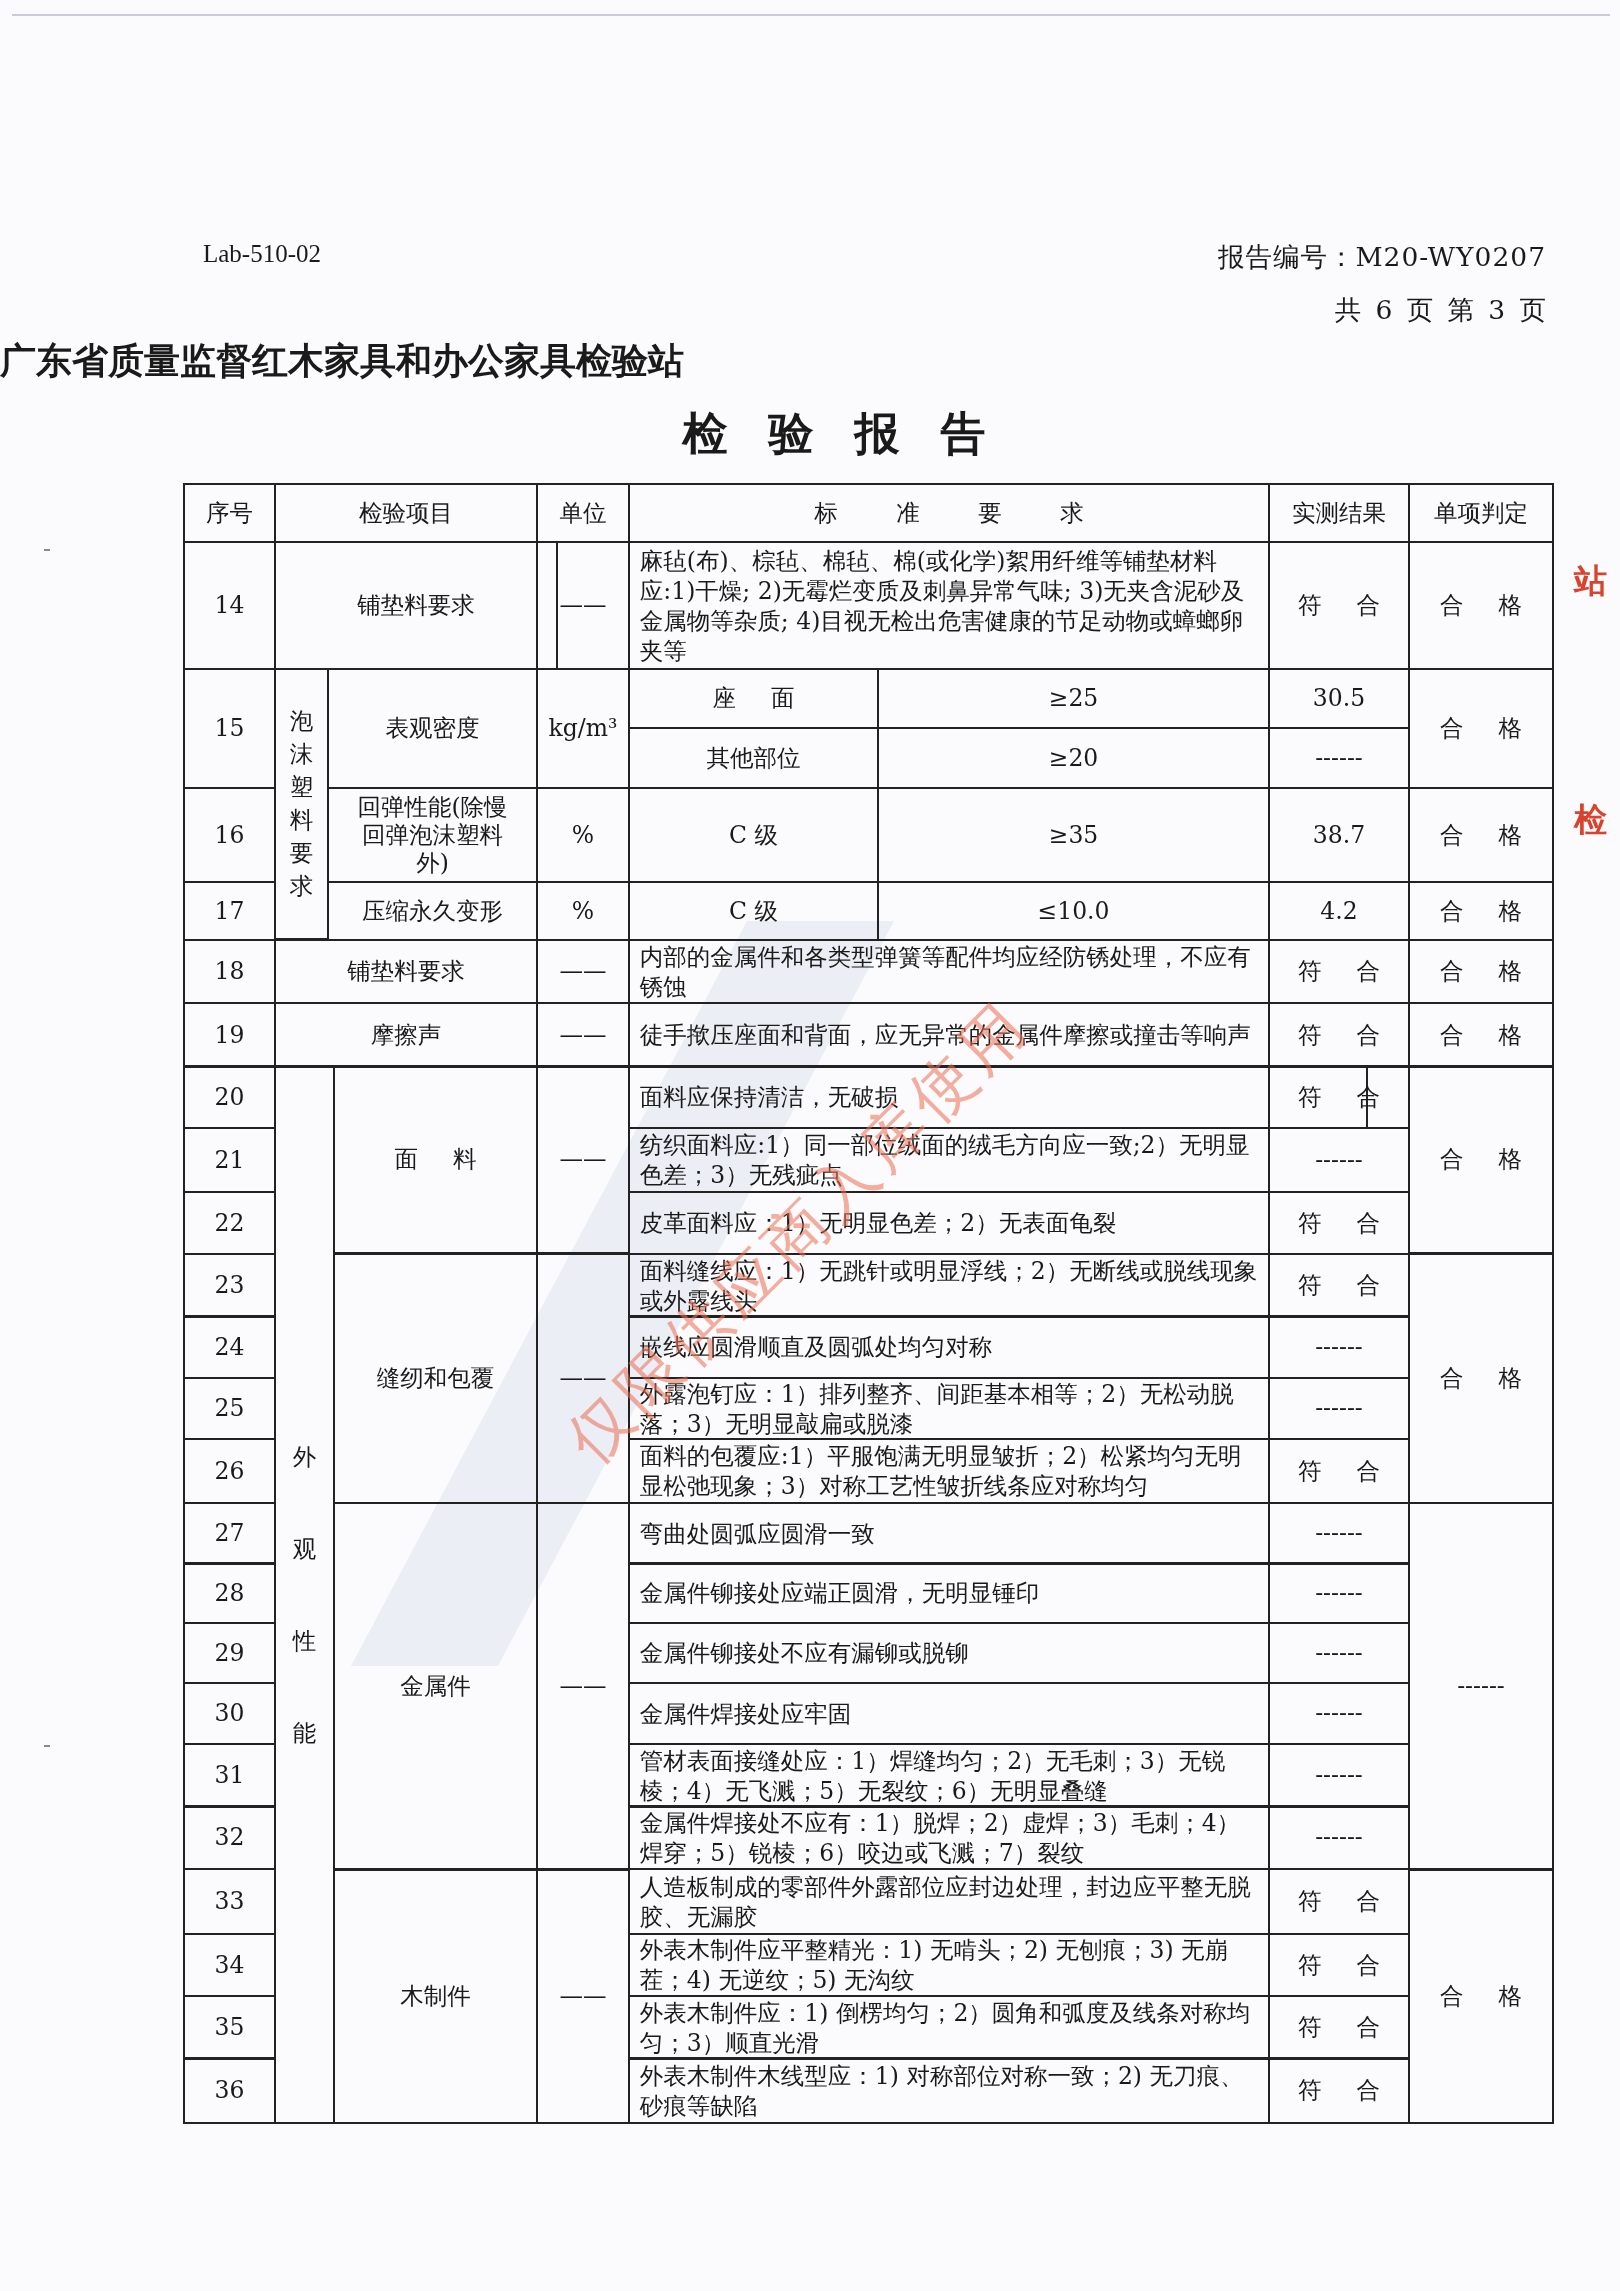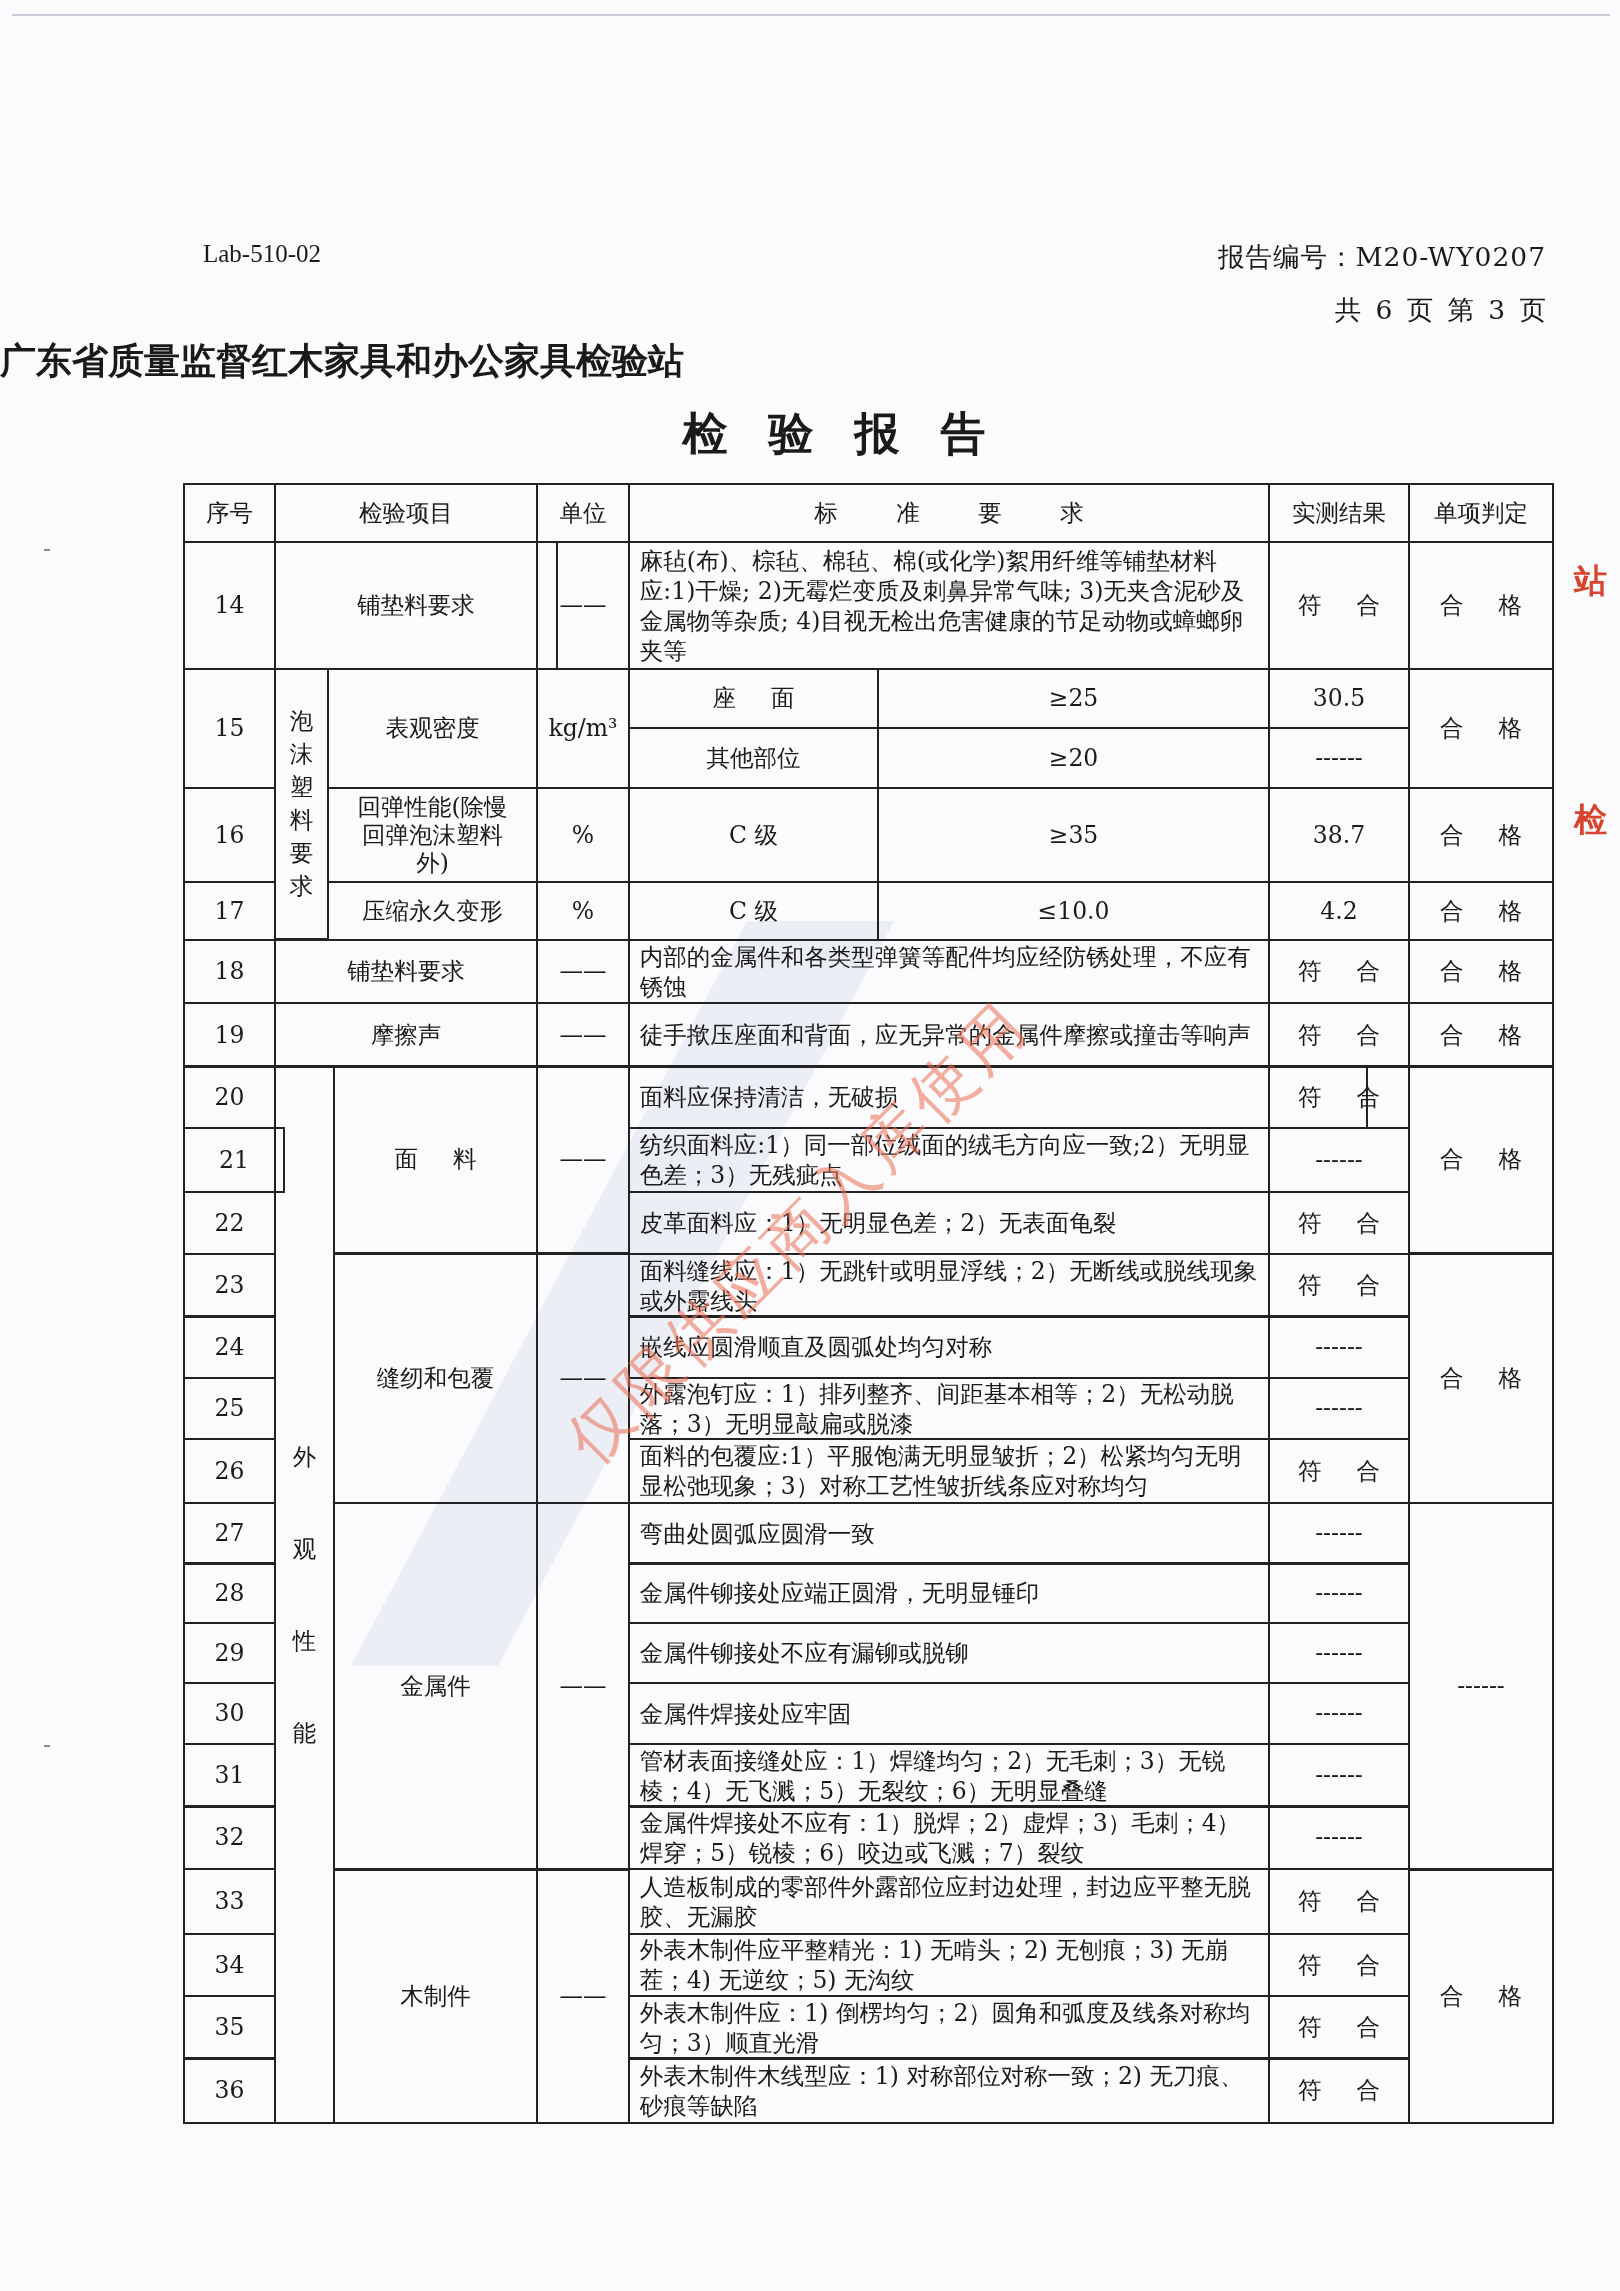--- a/index.html
+++ b/index.html
@@ -108,21 +108,21 @@
   <div class="c" style="left:1408px;top:1502px;width:146px;height:369px">------</div>
 
   <div class="c" style="left:333px;top:1868px;width:205px;height:256px">木制件</div>
   <div class="c" style="left:536px;top:1868px;width:94px;height:256px">——</div>
   <div class="c sp" style="left:1408px;top:1868px;width:146px;height:256px">合 格</div>
 
   <div class="c" style="left:183px;top:1065px;width:93px;height:64px">20</div>
   <div class="c l" style="left:628px;top:1065px;width:740px;height:64px">面料应保持清洁，无破损</div>
   <div class="c sp" style="left:1268px;top:1065px;width:142px;height:64px">符 合</div>
 
-  <div class="c" style="left:183px;top:1127px;width:102px;height:66px">21</div>
+  <div class="c" style="left:183px;top:1127px;width:93px;height:66px">21</div>
   <div class="c l" style="left:628px;top:1127px;width:642px;height:66px">纺织面料应:1）同一部位绒面的绒毛方向应一致;2）无明显色差；3）无残疵点</div>
   <div class="c" style="left:1268px;top:1127px;width:142px;height:66px">------</div>
 
   <div class="c" style="left:183px;top:1191px;width:93px;height:64px">22</div>
   <div class="c l" style="left:628px;top:1191px;width:642px;height:64px">皮革面料应：1）无明显色差；2）无表面龟裂</div>
   <div class="c sp" style="left:1268px;top:1191px;width:142px;height:64px">符 合</div>
 
   <div class="c" style="left:183px;top:1253px;width:93px;height:65px">23</div>
   <div class="c l" style="left:628px;top:1253px;width:642px;height:65px">面料缝线应：1）无跳针或明显浮线；2）无断线或脱线现象或外露线头</div>
   <div class="c sp" style="left:1268px;top:1253px;width:142px;height:65px">符 合</div>

